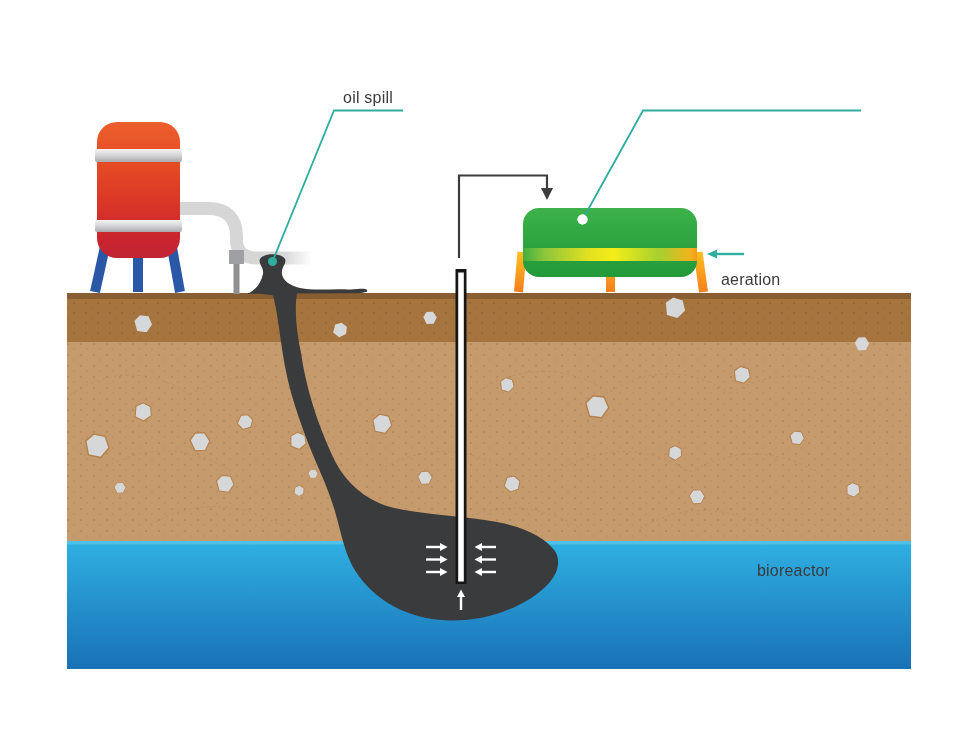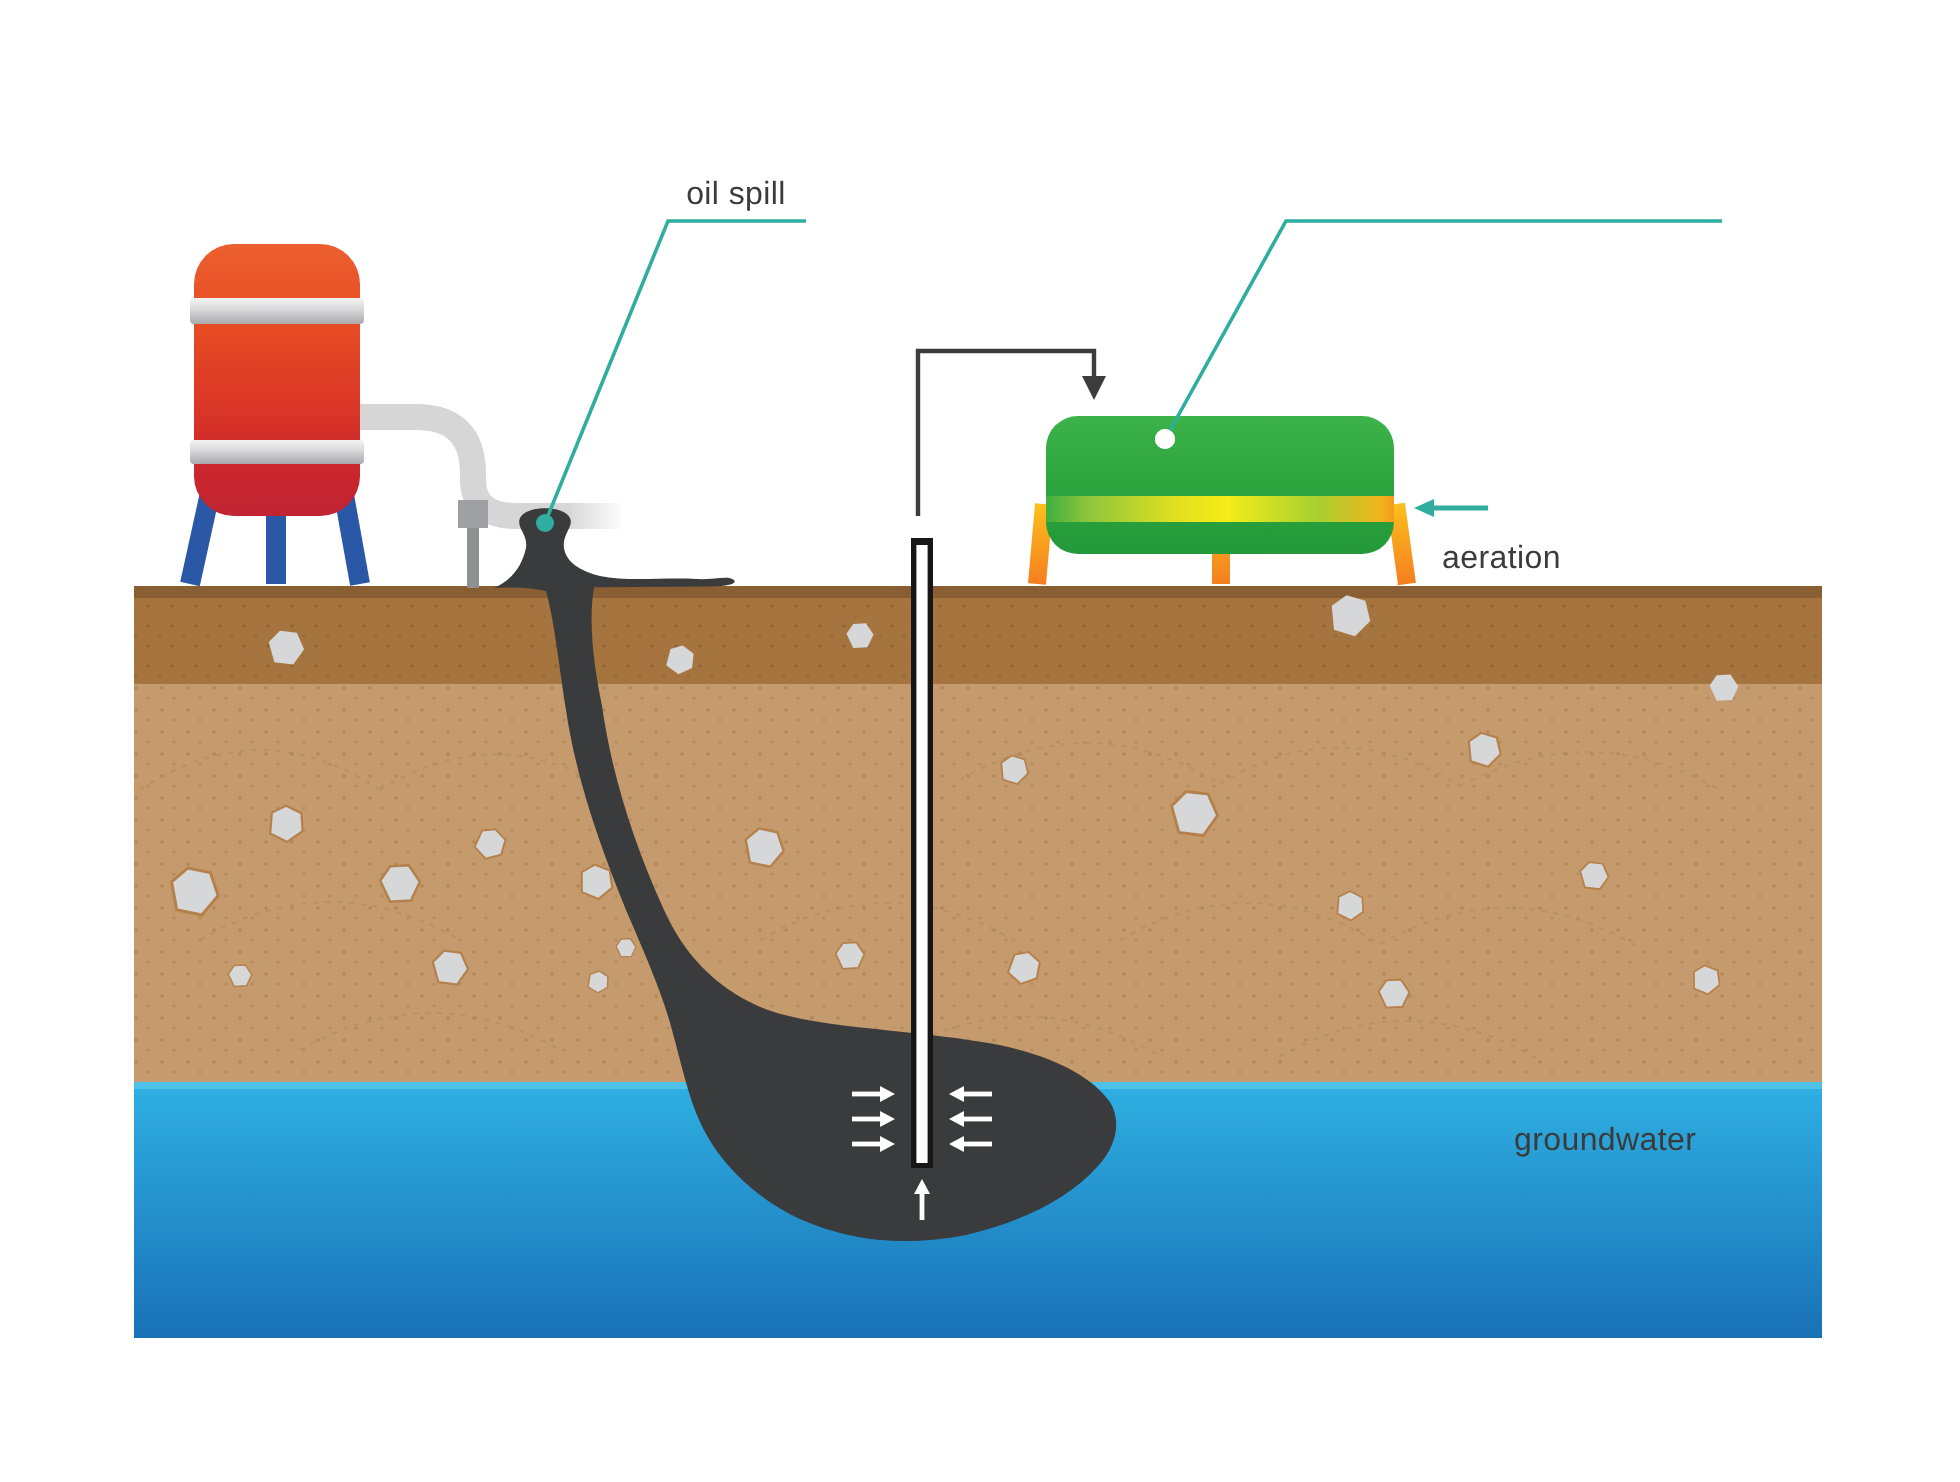--- a/index.html
+++ b/index.html
@@ -225,15 +225,15 @@
       <polygon fill="#2fae9f" points="717,249.5 717,258.5 707,254"></polygon>
     </g>
   </g>
 </svg>
 
 <div class="label" style="left:333px; top:87px; width:70px; text-align:center;">oil spill</div>
 
 
 <div class="label" style="left:721px; top:245px;margin-top:24px;">aeration</div>
 
-<div class="label" style="left:757px; top:560px;">groundwater</div>
+<div class="label" style="left:757px; top:560px;">bioreactor</div>
 
 </div>
 
 </body></html>

